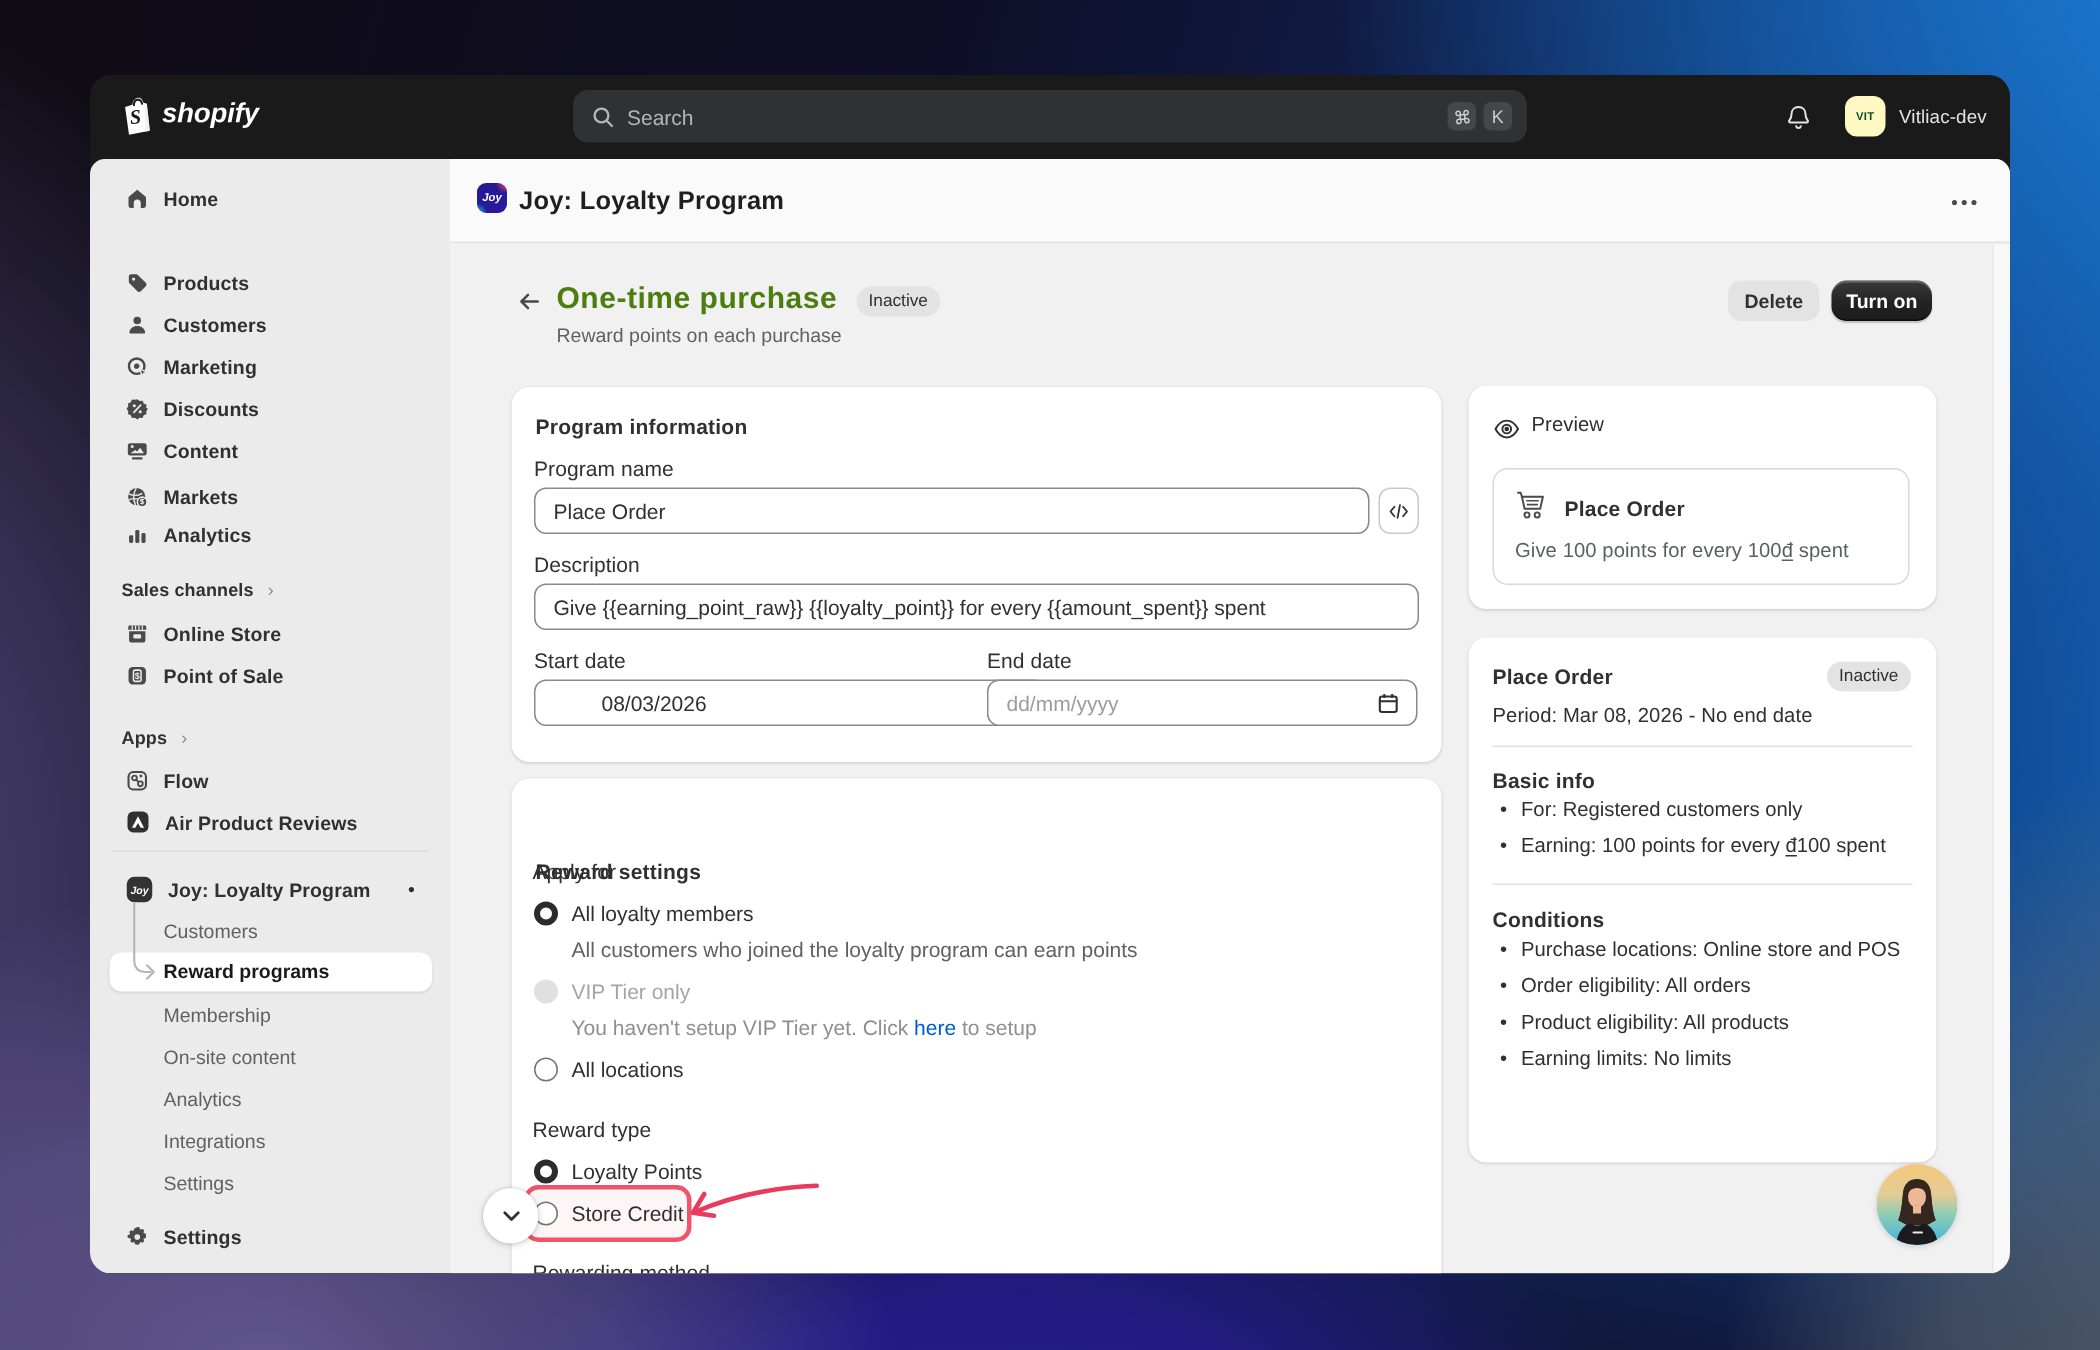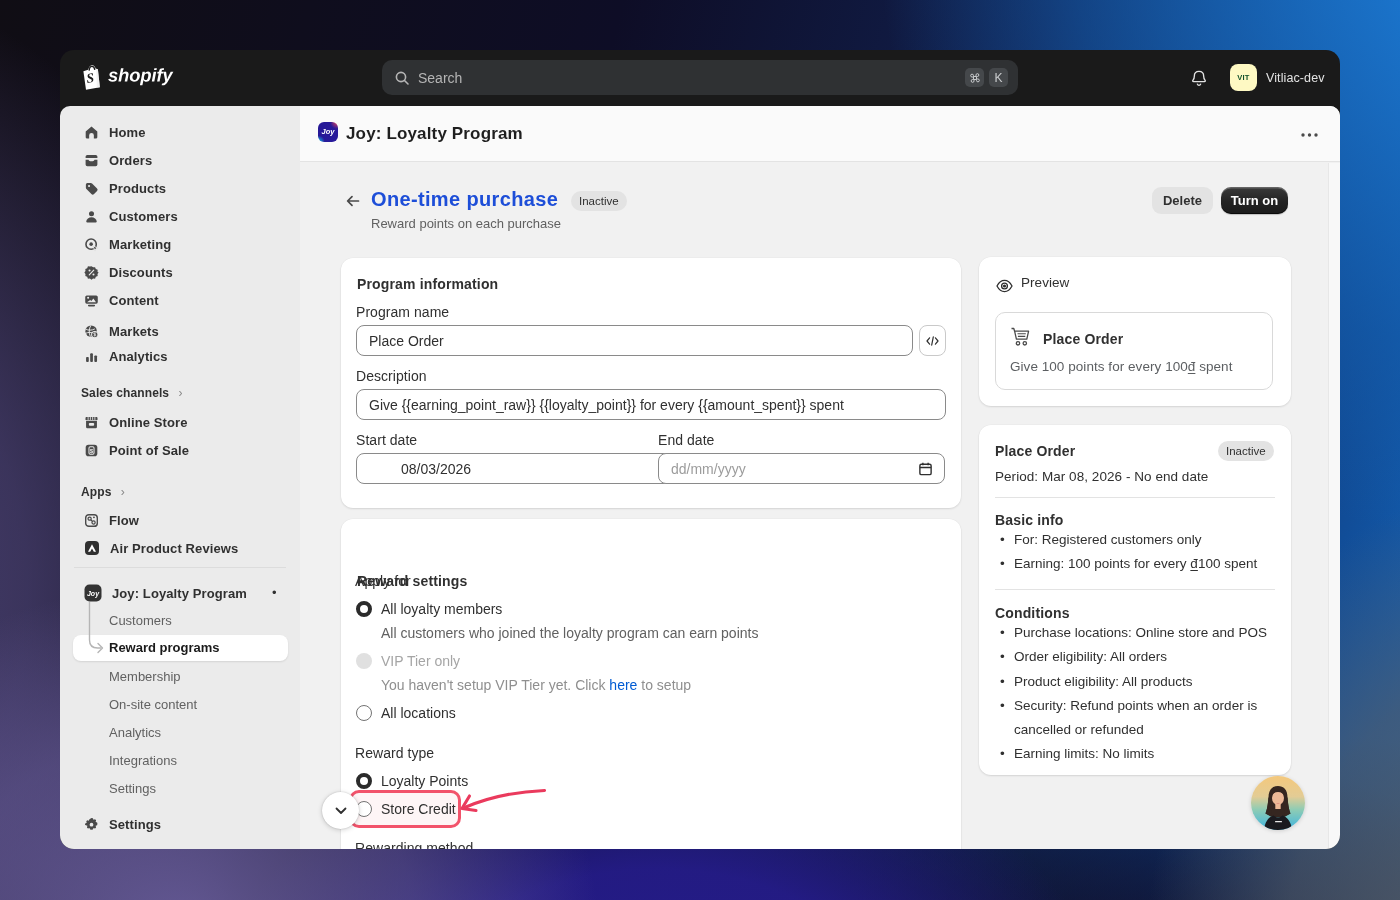--- a/index.html
+++ b/index.html
@@ -67,21 +67,21 @@
   background: radial-gradient(11px 11px at 94% 2%, #d9405f 0%, rgba(217,64,95,0) 60%),
               radial-gradient(10px 10px at 4% 98%, #15b9e8 0%, rgba(21,185,232,0) 60%),
               linear-gradient(135deg, #241795 0%, #2a1b9c 100%);
   color:#fff; font-size:7.5px; font-weight:700; font-style:italic; text-align:center; line-height:20px;}
 #appbar .t { position:absolute; left:46px; top:18px; font-size:17px; font-weight:700; color:#1f1f1f; letter-spacing:.15px; }
 #appbar .dots { position:absolute; left:1001px; top:27px; }
 
 #content { position:absolute; left:0; top:57px; width:1040px; height:686px; background:#f1f1f1; }
 
 #pgback { position:absolute; left:45px; top:30px; }
-#pgtitle { position:absolute; left:71px; top:25px; font-size:20px; font-weight:700; color:#1d4ed8; letter-spacing:.35px;}
+#pgtitle { position:absolute; left:71px; top:25px; font-size:20px; font-weight:700; color:#4d7c0f; letter-spacing:.35px;}
 .badge { background:#e3e3e3; border-radius:10px; font-size:11.5px; font-weight:500; color:#303030;
   height:20px; line-height:20px; padding:0 8px; display:inline-block;}
 #pgbadge { position:absolute; left:271px; top:28px; }
 #pgsub { position:absolute; left:71px; top:53px; font-size:13px; color:#616161; }
 #btn-delete { position:absolute; left:852px; top:24px; width:61px; height:27px; background:#e3e3e3;
   border-radius:9px; font-size:13px; font-weight:600; color:#303030; text-align:center; line-height:27px;}
 #btn-turnon { position:absolute; left:921px; top:24px; width:67px; height:27px;
   background:linear-gradient(#3a3a3a, #232323 55%, #1c1c1c); border-radius:10px;
   box-shadow: inset 0 1.5px 0 rgba(255,255,255,.22), inset 0 -1px 0 rgba(0,0,0,.6), 0 1px 1px rgba(0,0,0,.2);
   font-size:13px; font-weight:600; color:#fff; text-align:center; line-height:27px;}
@@ -160,26 +160,20 @@
     <div id="uname">Vitliac-dev</div>
   </div>
   <div id="frame">
     <div id="side">
       <div class="nav" style="top:12px">
           <svg width="17" height="17" viewBox="0 0 16 16" fill="#4a4a4a">
             <path d="M8 1.6 L14.2 6.8 V13 a1.5 1.5 0 0 1-1.5 1.5 h-2.2 V11 a2.5 2.5 0 0 0-5 0 v3.5 H3.3 A1.5 1.5 0 0 1 1.8 13 V6.8 Z"></path>
           </svg>
           <span class="lb">Home</span>
         </div>
-      <div class="nav" style="top:40px">
-          <svg width="17" height="17" viewBox="0 0 16 16" fill="#4a4a4a">
-            <path d="M3.5 2 h9 A1.8 1.8 0 0 1 14.3 3.8 V12.2 A1.8 1.8 0 0 1 12.5 14 h-9 A1.8 1.8 0 0 1 1.7 12.2 V3.8 A1.8 1.8 0 0 1 3.5 2 Z M1.7 5.2 v1.9 h3.1 c.4 1 1.6 1.8 3.2 1.8 s2.8-.8 3.2-1.8 h3.1 V5.2 Z" fill-rule="evenodd"></path>
-          </svg>
-          <span class="lb">Orders</span>
-        </div>
       <div class="nav" style="top:68px">
           <svg width="17" height="17" viewBox="0 0 16 16" fill="#4a4a4a">
             <path d="M2 3.6 A1.6 1.6 0 0 1 3.6 2 H7.2 a2 2 0 0 1 1.4 .6 L13.9 7.9 a2 2 0 0 1 0 2.8 L10.7 13.9 a2 2 0 0 1-2.8 0 L2.6 8.6 A2 2 0 0 1 2 7.2 Z M5.4 6.5 a1.15 1.15 0 1 0 0-2.3 a1.15 1.15 0 0 0 0 2.3 Z" fill-rule="evenodd"></path>
           </svg>
           <span class="lb">Products</span>
         </div>
       <div class="nav" style="top:96px">
           <svg width="17" height="17" viewBox="0 0 16 16" fill="#4a4a4a">
             <circle cx="8" cy="5" r="2.7"></circle>
             <path d="M8 8.9 c3 0 5.3 1.9 5.6 4.4 c.06 .55-.4 1-1 1 H3.4 c-.6 0-1.06-.45-1-1 C2.7 10.8 5 8.9 8 8.9 Z"></path>
@@ -399,21 +393,20 @@
         <ul class="bul" style="left:695px; top:365px; width:290px;">
           <li>For: Registered customers only</li>
           <li>Earning: 100 points for every <span style="text-decoration:underline; text-underline-offset:2px;">đ</span>100 spent</li>
         </ul>
         <div class="divline" style="left:695px; top:426px;"></div>
         <div class="h2" style="left:695px; top:442px;">Conditions</div>
         <ul class="bul" style="left:695px; top:458px; width:296px;">
           <li>Purchase locations: Online store and POS</li>
           <li>Order eligibility: All orders</li>
           <li>Product eligibility: All products</li>
-          <li>Security: Refund points when an order is cancelled or refunded</li>
           <li>Earning limits: No limits</li>
         </ul>
 
         <div id="avatar">
           <svg width="54" height="54" viewBox="0 0 54 54">
             <defs>
               <linearGradient id="avbg" x1="0" y1="0" x2="0" y2="1">
                 <stop offset="0" stop-color="#f4c87c"></stop>
                   <stop offset="0.38" stop-color="#e3cc95"></stop>
                 <stop offset="0.62" stop-color="#8fccb4"></stop>

